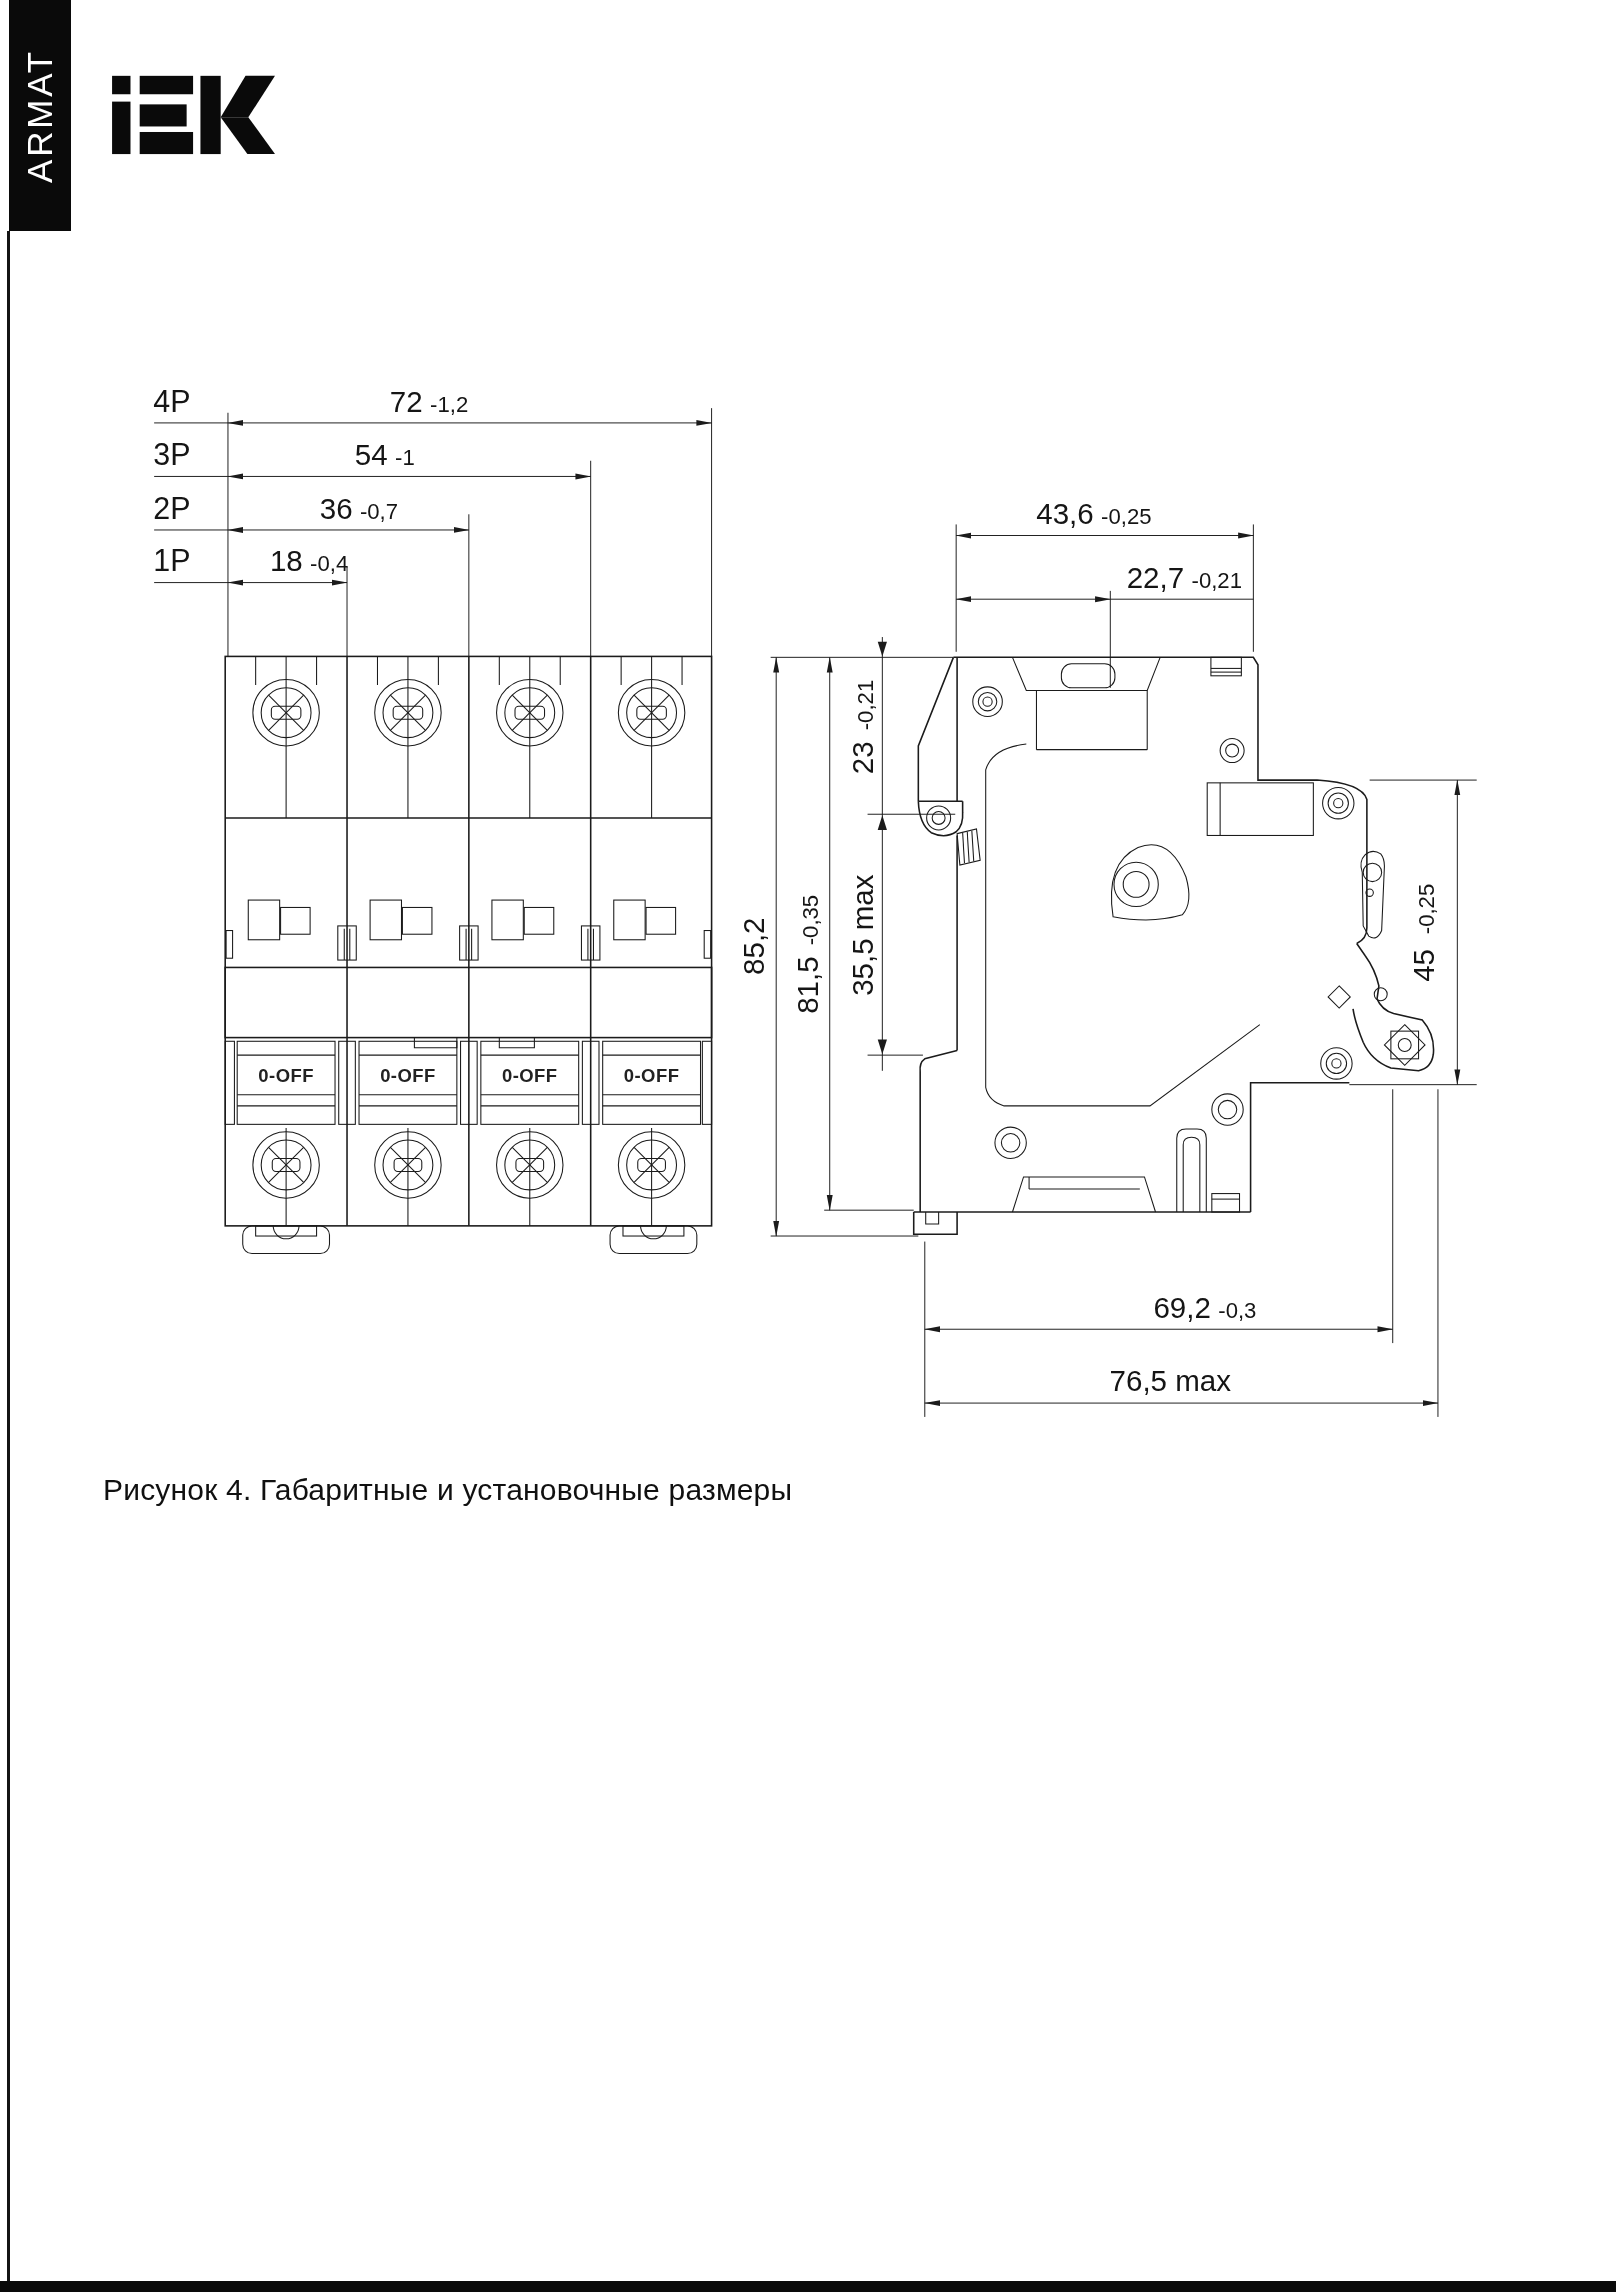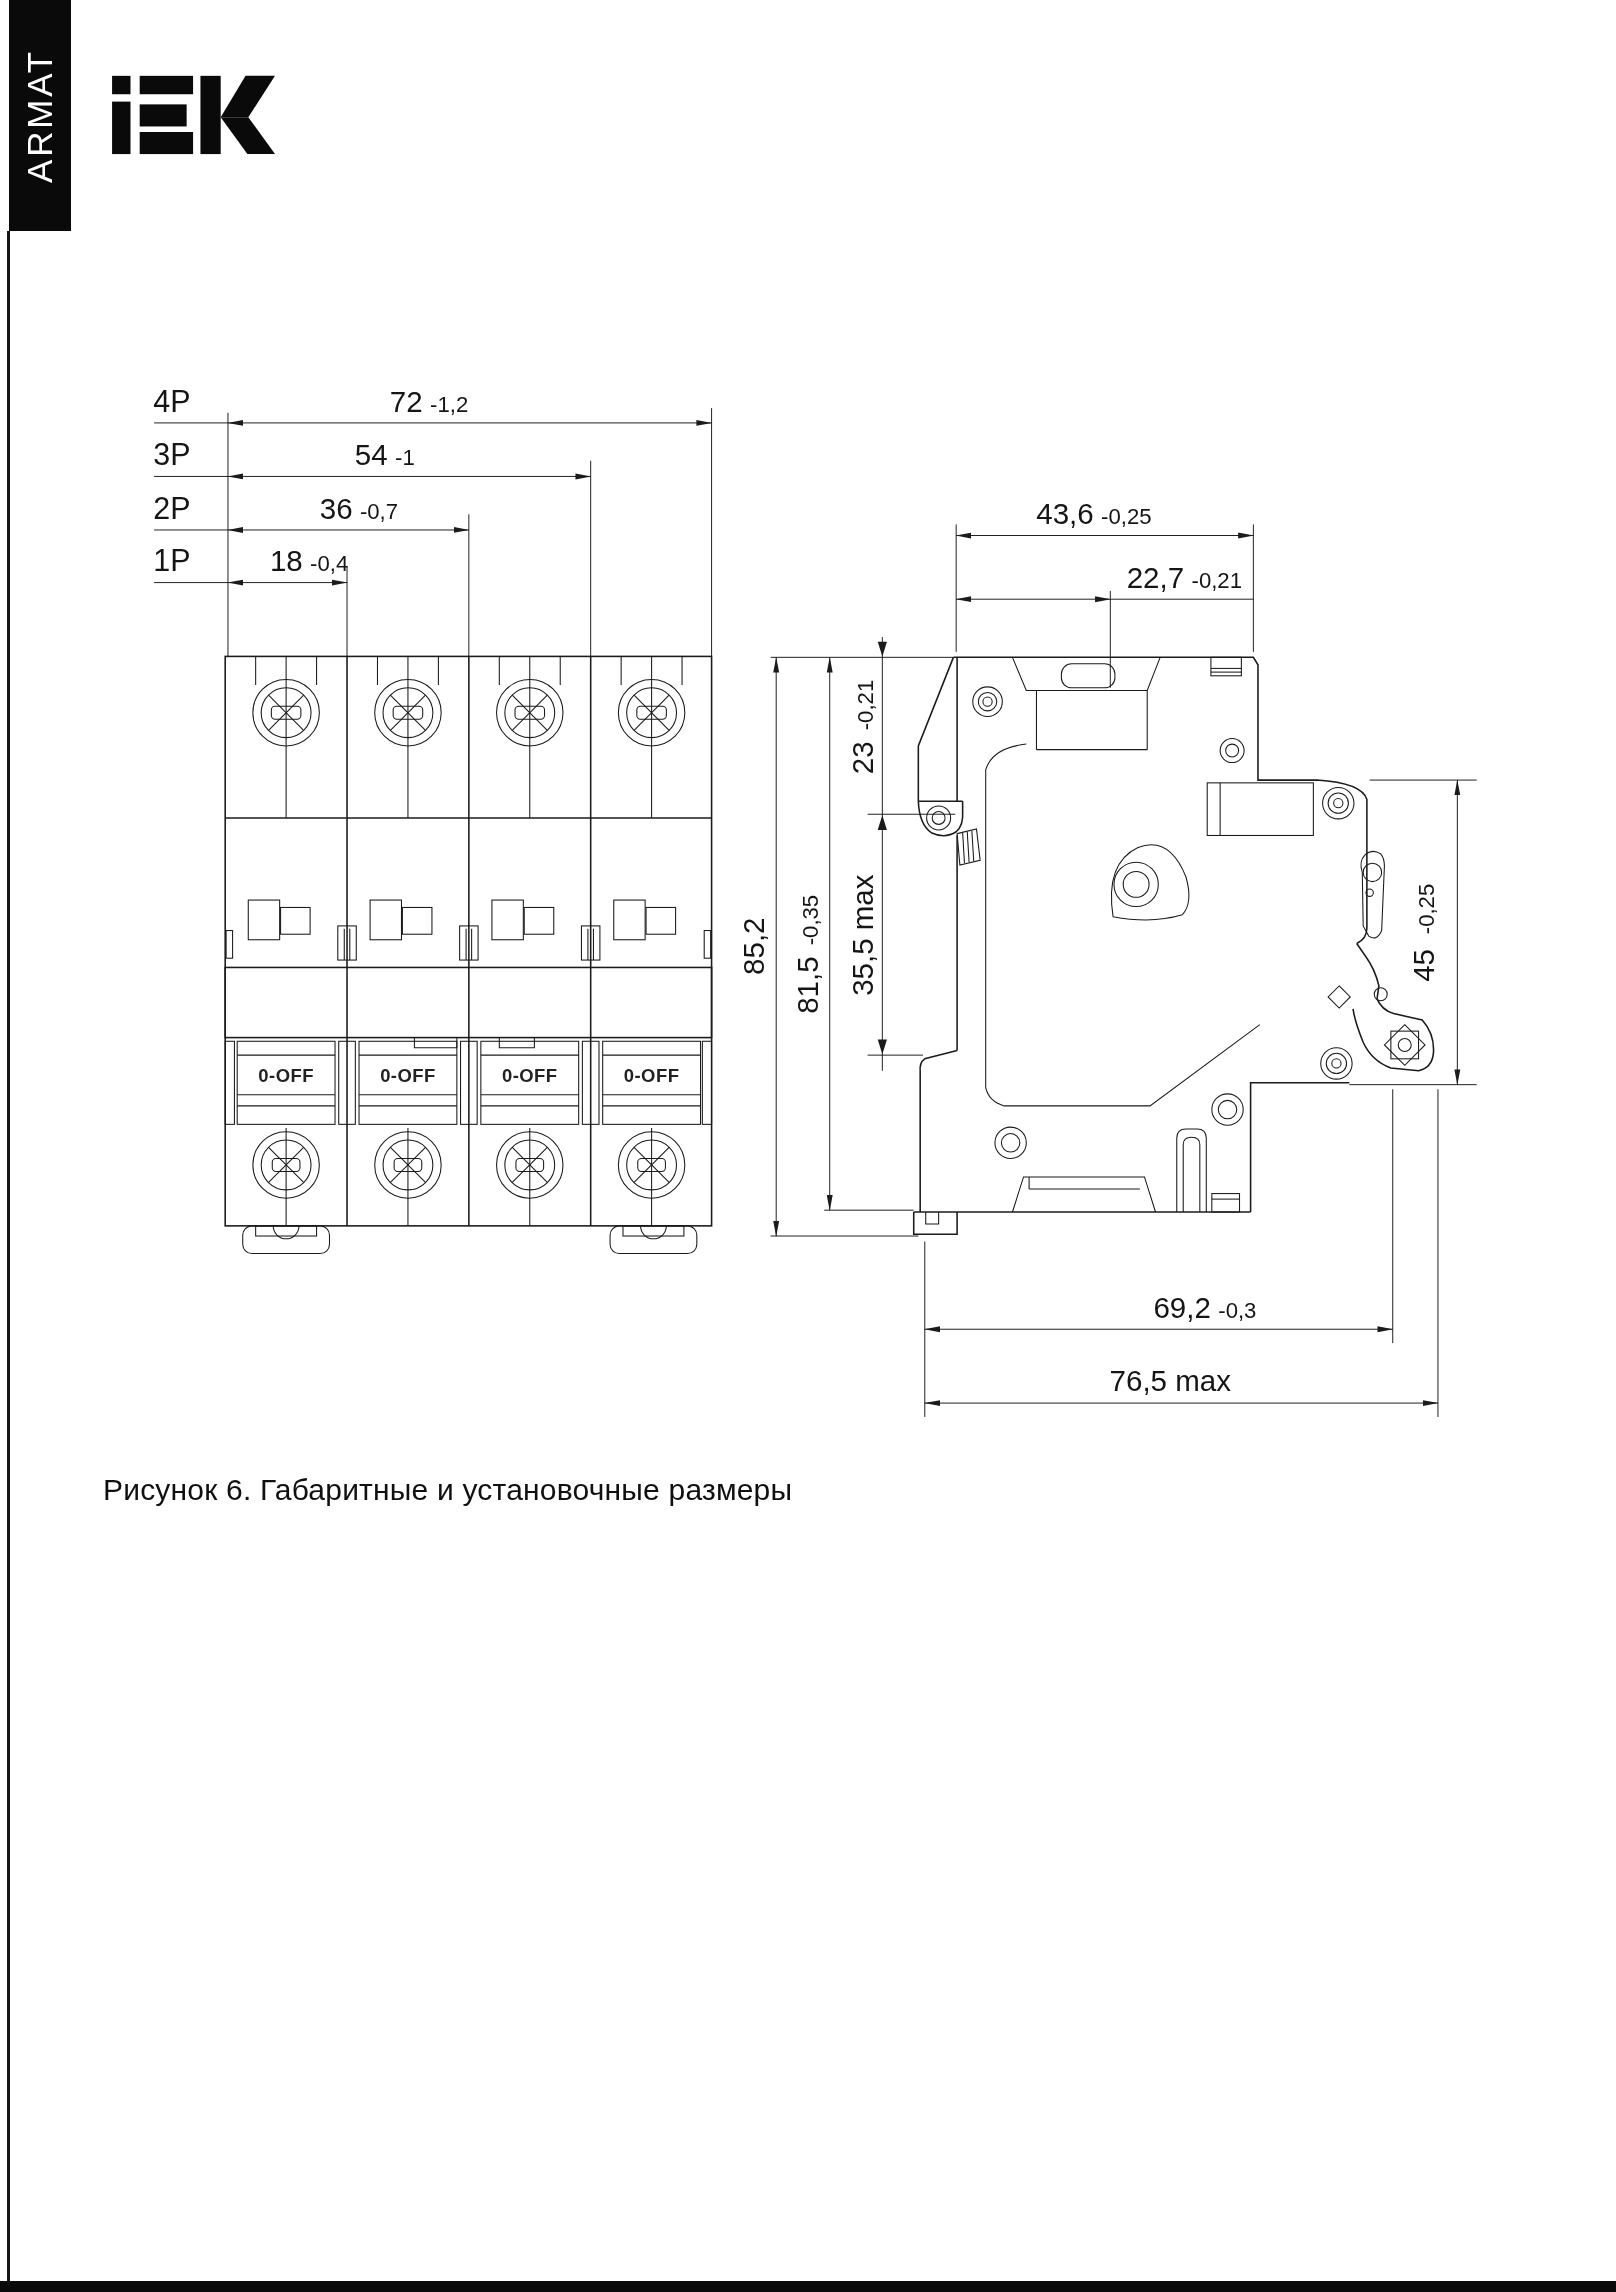--- a/index.html
+++ b/index.html
@@ -62,21 +62,21 @@
       <rect x="1" y="30" width="20" height="57"></rect>
       <rect x="31" y="2" width="58" height="20"></rect>
       <rect x="31" y="33" width="51" height="24"></rect>
       <rect x="31" y="63" width="58" height="24"></rect>
       <rect x="97" y="2" width="22" height="85"></rect>
       <polygon points="119,47 146,2 178,2 149,47"></polygon>
       <polygon points="119,47 149,47 178,87 148,87"></polygon>
     </g>
   </svg>
 
-  <div class="caption">Рисунок 6. Габаритные и установочные размеры</div>
+  <div class="caption">Рисунок 4. Габаритные и установочные размеры</div>
 
   <svg class="sheet" width="1617" height="2293" viewBox="0 0 1752 2484">
     <defs>
       <marker id="arr" markerUnits="userSpaceOnUse" markerWidth="18" markerHeight="8" refX="16.5" refY="4" orient="auto-start-reverse">
         <path d="M17,4 L0,0.8 L0,7.2 Z" fill="#1b1b1b"></path>
       </marker>
 
       <g id="fv-mod" class="ln w-detail">
         <line x1="310" y1="711" x2="310" y2="886"></line>
         <line x1="277" y1="711" x2="277" y2="742"></line>

